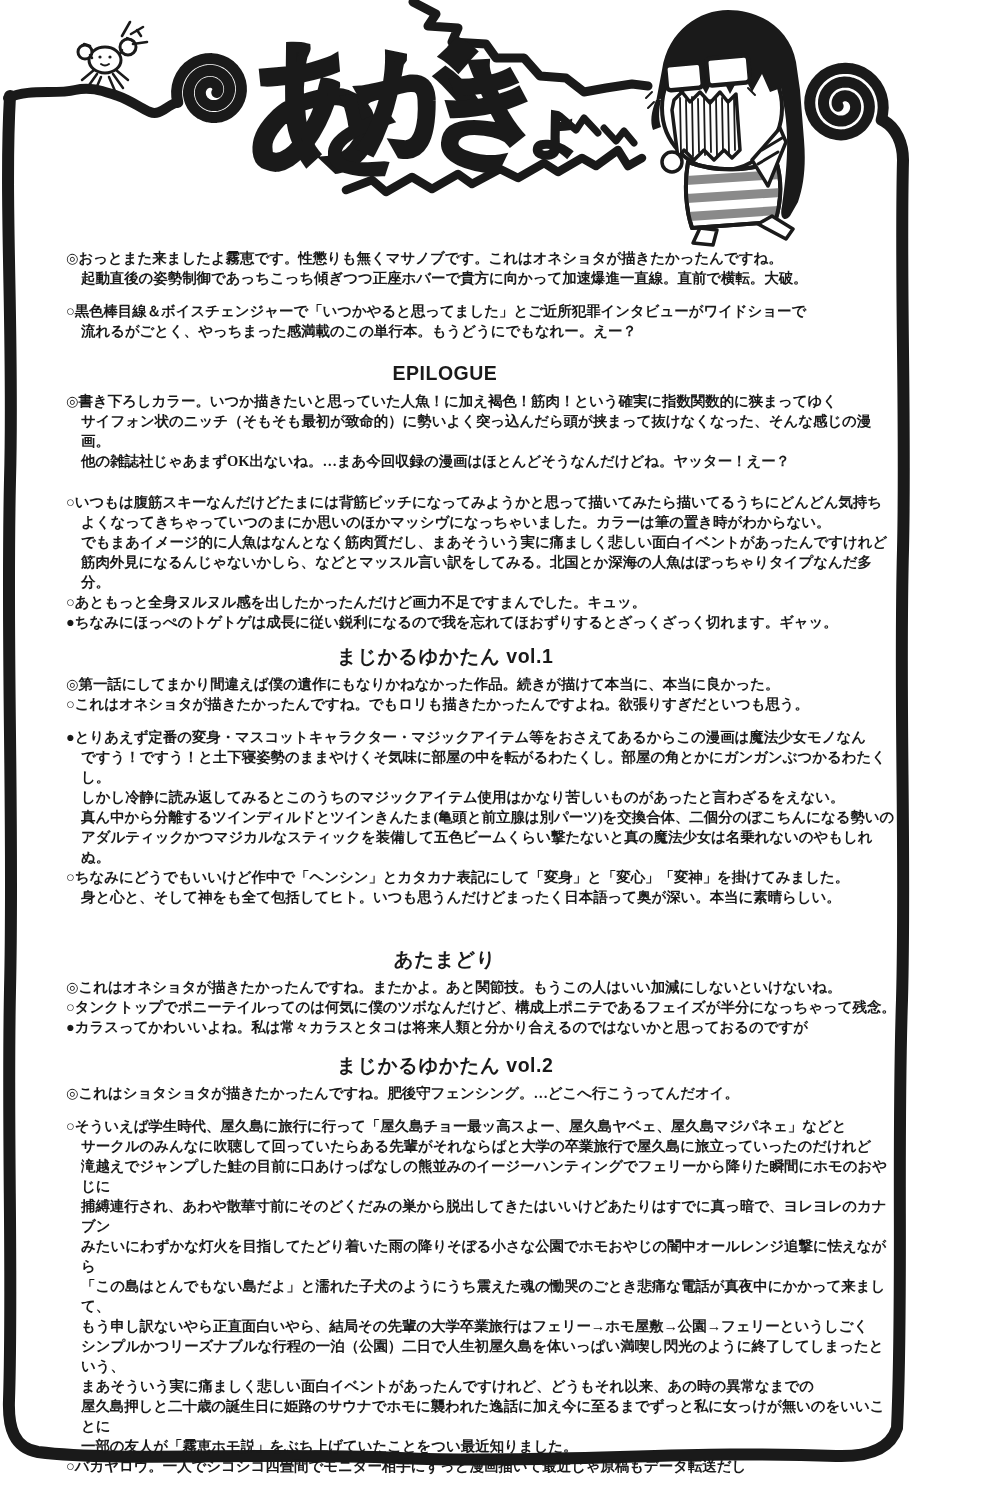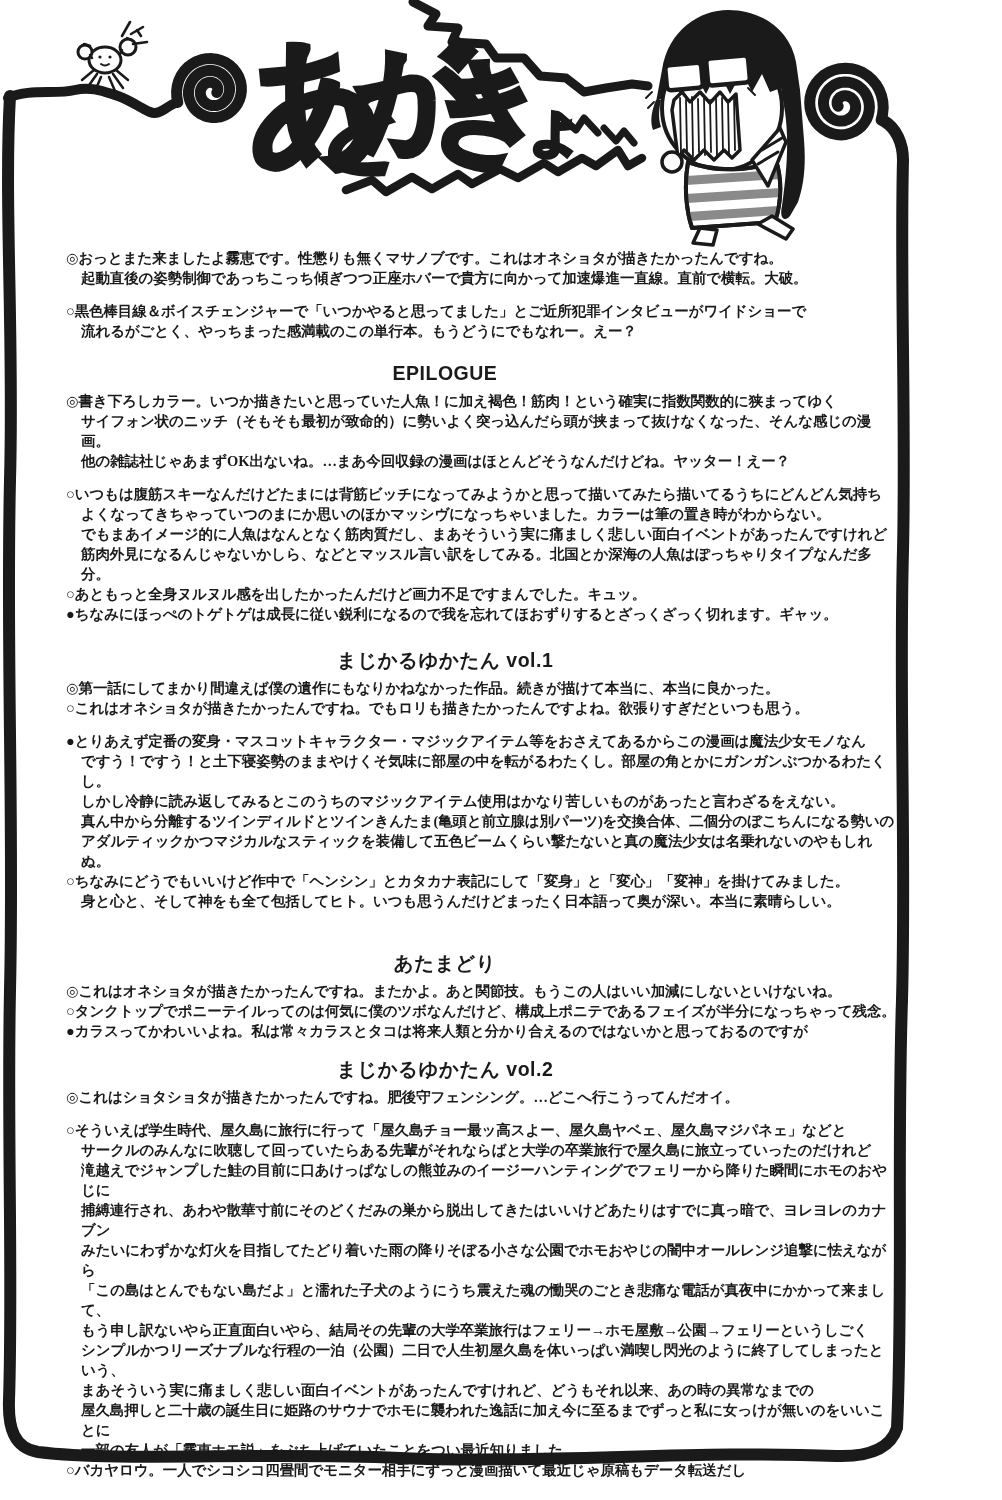--- a/index.html
+++ b/index.html
@@ -133,24 +133,24 @@
       <text class="title-char" x="0" y="0" font-size="115" stroke-width="6" transform="translate(428,145) rotate(3)">き</text>
       <text class="title-char" x="0" y="0" font-size="62" stroke-width="4" transform="translate(522,148) rotate(4)">ょ</text>
     </g>
   </svg>
 
   <div id="content">
       <div class="para"><span class="marker">◎</span><span>おっとまた来ましたよ霧恵です。性懲りも無くマサノブです。これはオネショタが描きたかったんですね。</span><br><span>起動直後の姿勢制御であっちこっち傾ぎつつ正座ホバーで貴方に向かって加速爆進一直線。直前で横転。大破。</span></div>
       <div class="para" style="margin-top: 13px;"><span class="marker">○</span><span>黒色棒目線＆ボイスチェンジャーで「いつかやると思ってました」とご近所犯罪インタビューがワイドショーで</span><br><span>流れるがごとく、やっちまった感満載のこの単行本。もうどうにでもなれー。えー？</span></div>
       <div class="heading" style="margin-top: 20px; margin-bottom: 6px;">EPILOGUE</div>
       <div class="para"><span class="marker">◎</span><span>書き下ろしカラー。いつか描きたいと思っていた人魚！に加え褐色！筋肉！という確実に指数関数的に狭まってゆく</span><br><span>サイフォン状のニッチ（そもそも最初が致命的）に勢いよく突っ込んだら頭が挟まって抜けなくなった、そんな感じの漫画。</span><br><span>他の雑誌社じゃあまずOK出ないね。…まあ今回収録の漫画はほとんどそうなんだけどね。ヤッター！えー？</span></div>
-      <div class="para" style="margin-top: 13px;"><span class="marker">○</span><span>いつもは腹筋スキーなんだけどたまには背筋ビッチになってみようかと思って描いてみたら描いてるうちにどんどん気持ち</span><br><span>よくなってきちゃっていつのまにか思いのほかマッシヴになっちゃいました。カラーは筆の置き時がわからない。</span><br><span>でもまあイメージ的に人魚はなんとなく筋肉質だし、まあそういう実に痛ましく悲しい面白イベントがあったんですけれど</span><br><span>筋肉外見になるんじゃないかしら、などとマッスル言い訳をしてみる。北国とか深海の人魚はぽっちゃりタイプなんだ多分。</span></div>
+      <div class="para" style="margin-top: 21px;"><span class="marker">○</span><span>いつもは腹筋スキーなんだけどたまには背筋ビッチになってみようかと思って描いてみたら描いてるうちにどんどん気持ち</span><br><span>よくなってきちゃっていつのまにか思いのほかマッシヴになっちゃいました。カラーは筆の置き時がわからない。</span><br><span>でもまあイメージ的に人魚はなんとなく筋肉質だし、まあそういう実に痛ましく悲しい面白イベントがあったんですけれど</span><br><span>筋肉外見になるんじゃないかしら、などとマッスル言い訳をしてみる。北国とか深海の人魚はぽっちゃりタイプなんだ多分。</span></div>
       <div class="para"><span class="marker">○</span><span>あともっと全身ヌルヌル感を出したかったんだけど画力不足ですまんでした。キュッ。</span></div>
       <div class="para"><span class="marker">●</span><span>ちなみにほっぺのトゲトゲは成長に従い鋭利になるので我を忘れてほおずりするとざっくざっく切れます。ギャッ。</span></div>
-      <div class="heading" style="margin-top: 24px; margin-bottom: 6px;">まじかるゆかたん vol.1</div>
+      <div class="heading" style="margin-top: 12px; margin-bottom: 6px;">まじかるゆかたん vol.1</div>
       <div class="para"><span class="marker">◎</span><span>第一話にしてまかり間違えば僕の遺作にもなりかねなかった作品。続きが描けて本当に、本当に良かった。</span></div>
       <div class="para"><span class="marker">○</span><span>これはオネショタが描きたかったんですね。でもロリも描きたかったんですよね。欲張りすぎだといつも思う。</span></div>
       <div class="para" style="margin-top: 13px;"><span class="marker">●</span><span>とりあえず定番の変身・マスコットキャラクター・マジックアイテム等をおさえてあるからこの漫画は魔法少女モノなん</span><br><span>ですう！ですう！と土下寝姿勢のままやけくそ気味に部屋の中を転がるわたくし。部屋の角とかにガンガンぶつかるわたくし。</span><br><span>しかし冷静に読み返してみるとこのうちのマジックアイテム使用はかなり苦しいものがあったと言わざるをえない。</span><br><span>真ん中から分離するツインディルドとツインきんたま(亀頭と前立腺は別パーツ)を交換合体、二個分のぼこちんになる勢いの</span><br><span>アダルティックかつマジカルなスティックを装備して五色ビームくらい撃たないと真の魔法少女は名乗れないのやもしれぬ。</span></div>
       <div class="para"><span class="marker">○</span><span>ちなみにどうでもいいけど作中で「ヘンシン」とカタカナ表記にして「変身」と「変心」「変神」を掛けてみました。</span><br><span>身と心と、そして神をも全て包括してヒト。いつも思うんだけどまったく日本語って奥が深い。本当に素晴らしい。</span></div>
       <div class="heading" style="margin-top: 40px; margin-bottom: 6px;">あたまどり</div>
       <div class="para"><span class="marker">◎</span><span>これはオネショタが描きたかったんですね。またかよ。あと関節技。もうこの人はいい加減にしないといけないね。</span></div>
       <div class="para"><span class="marker">○</span><span>タンクトップでポニーテイルってのは何気に僕のツボなんだけど、構成上ポニテであるフェイズが半分になっちゃって残念。</span></div>
       <div class="para"><span class="marker">●</span><span>カラスってかわいいよね。私は常々カラスとタコは将来人類と分かり合えるのではないかと思っておるのですが</span><br></div>
       <div class="heading" style="margin-top: 16px; margin-bottom: 6px;">まじかるゆかたん vol.2</div>
       <div class="para"><span class="marker">◎</span><span>これはショタショタが描きたかったんですね。肥後守フェンシング。…どこへ行こうってんだオイ。</span></div>

